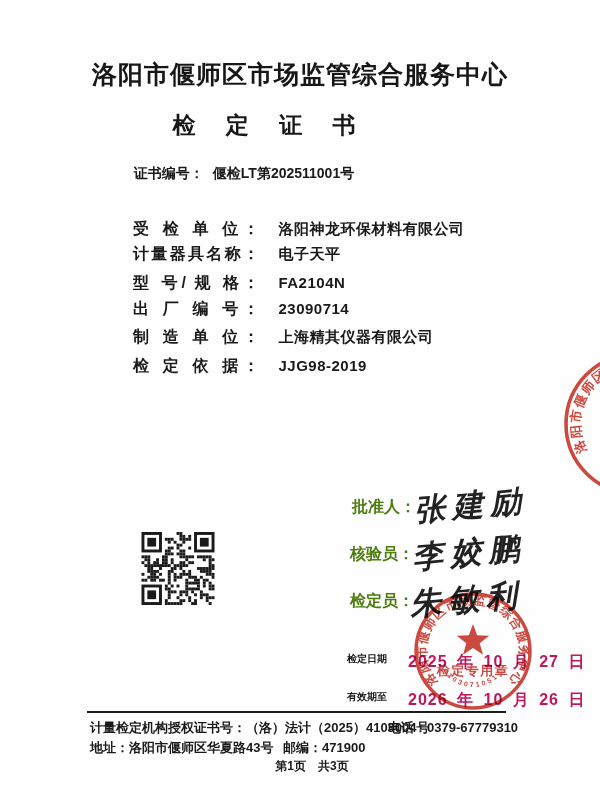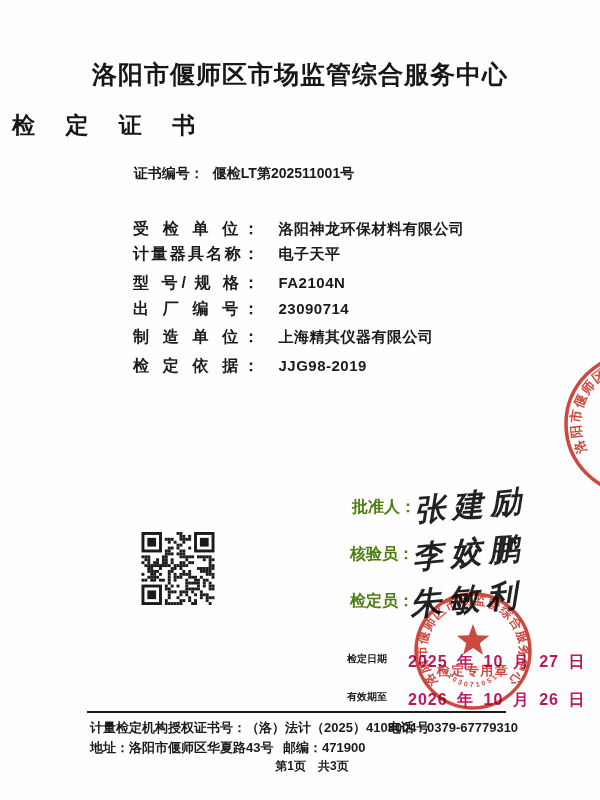--- a/index.html
+++ b/index.html
@@ -7,21 +7,21 @@
     position:relative;width:600px;height:800px;margin:0 auto;
     background:#fefefe;overflow:hidden;
     font-family:"Liberation Sans",sans-serif;color:#1e1e1e;
   }
   .abs{position:absolute;}
   .org-title{
     top:58px;left:0;width:600px;text-align:center;
     font-size:25px;font-weight:bold;letter-spacing:1px;color:#171717;
   }
   .doc-title{
-    top:110px;left:0;width:528px;text-align:left;
+    top:110px;left:0;width:528px;text-align:center;
     font-size:23px;font-weight:bold;letter-spacing:12px;text-indent:12px;color:#171717;
   }
   .cert-line{
     top:165px;left:0;width:488px;text-align:center;
     font-size:14px;font-weight:bold;color:#1a1a1a;
   }
   .cert-line .val{margin-left:9px;}
   .field-row{position:absolute;left:133px;height:20px;white-space:nowrap;}
   .field-label{
     display:inline-block;width:126px;

